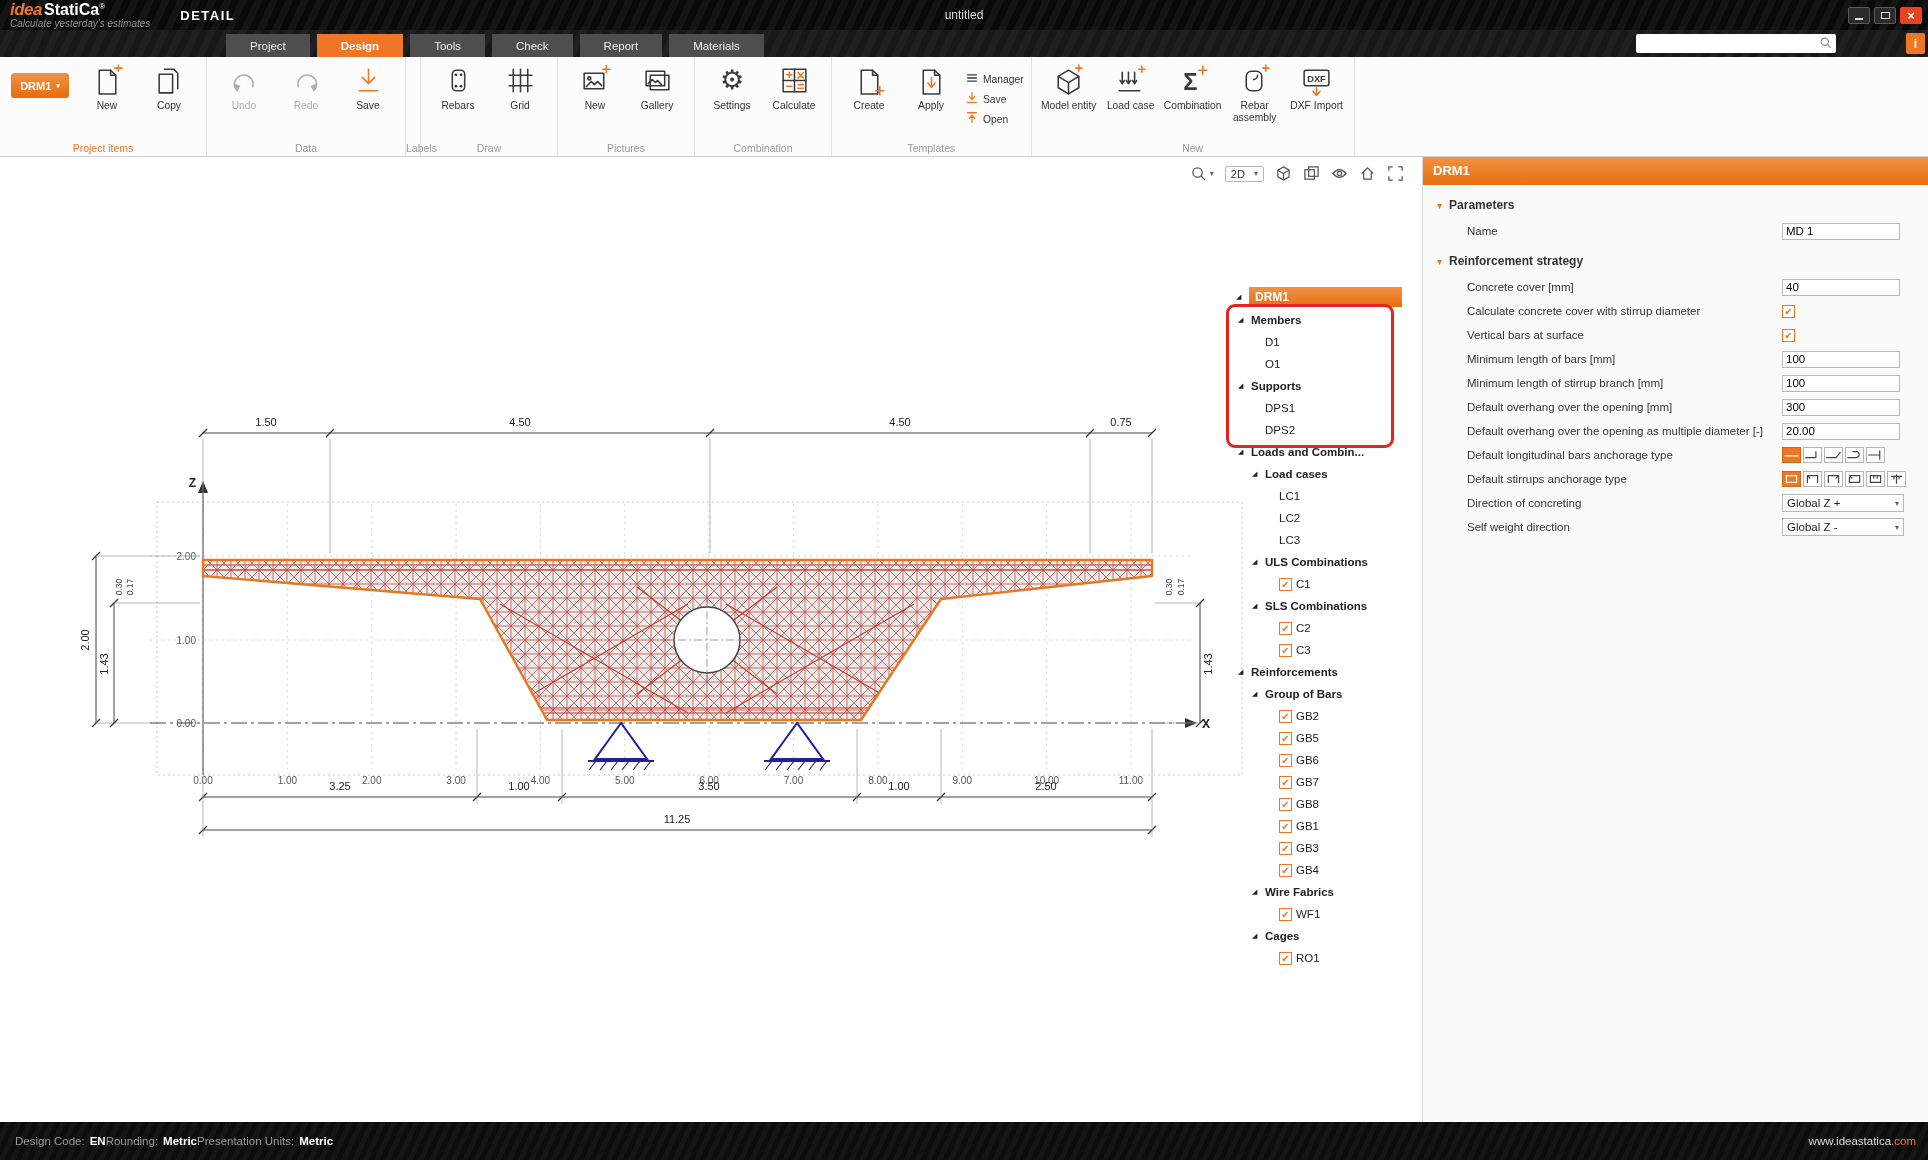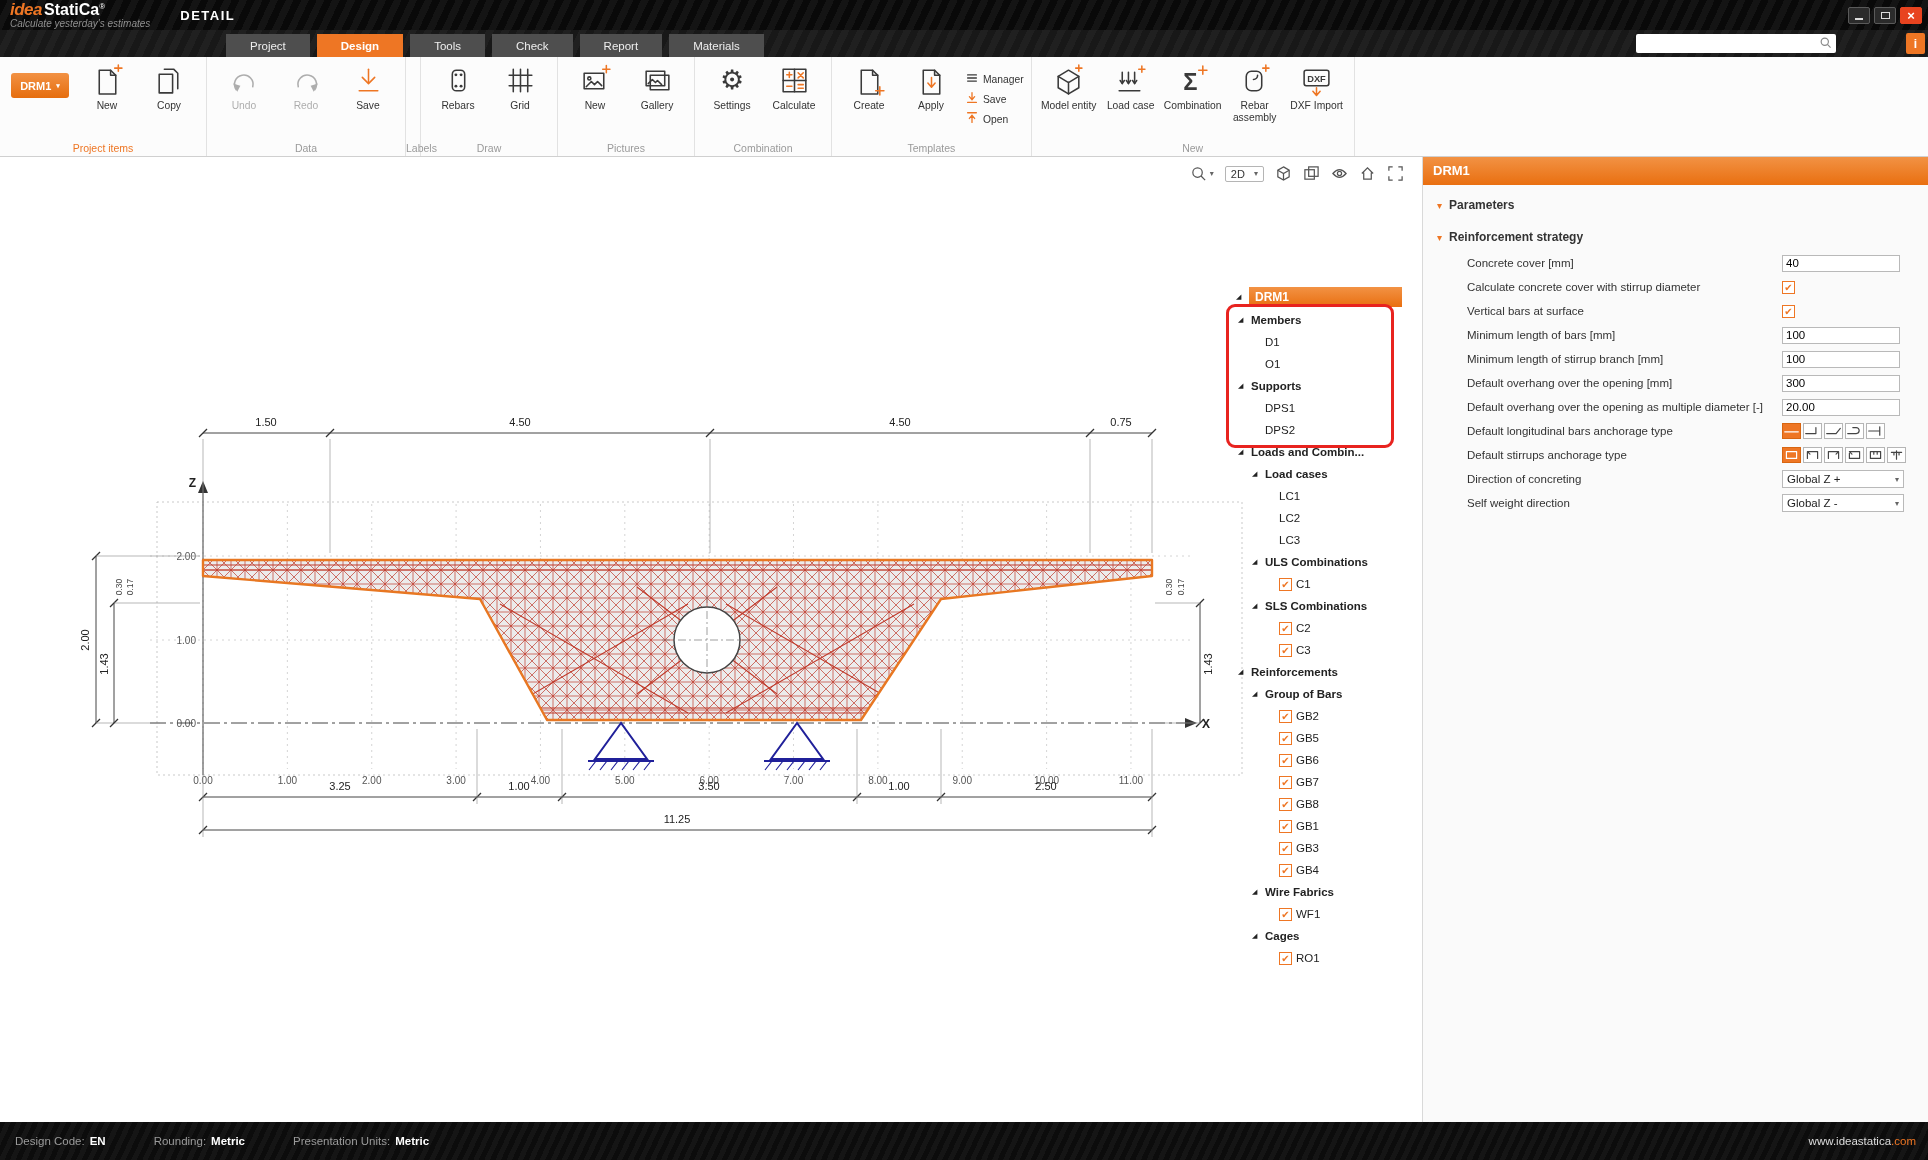--- a/index.html
+++ b/index.html
@@ -109,35 +109,36 @@
   .selchev{font-size:8px;color:#666}
   .picons{display:flex;gap:2px}
   .pibtn{width:19px;height:16px;border:1px solid #b5b5b5;background:#fff;padding:0;cursor:default}
   .pibtn svg{width:100%;height:100%;fill:none;stroke:#444;stroke-width:1.4;stroke-linecap:round;stroke-linejoin:round}
   .pibtn.sel{background:#ee7624;border-color:#d86510}
   .pibtn.sel svg{stroke:#fff}
 
   
   .statusbar{position:absolute;left:0;top:1122px;width:100%;height:38px;
     background:repeating-linear-gradient(115deg,#0c0c0c 0 5px,#151515 5px 10px);
-    display:flex;align-items:center;gap:48px;padding-left:15px;font-size:11.5px}
+    display:flex;align-items:center;padding-left:15px;font-size:11.5px}
   .sl{color:#9a9a9a;margin-right:5px}
   .sv{color:#fff;font-weight:bold}
   .sburl{margin-left:auto;margin-right:12px;color:#ddd}
   .tld{color:#ee7624}
 </style>
 </head>
 <body>
 
 <div class="titlebar">
   <div class="logo">
     <span class="logo-idea">idea</span><span class="logo-statica">StatiCa</span><span class="logo-reg">®</span>
     <div class="tagline">Calculate yesterday's estimates</div>
   </div>
   <span class="module">DETAIL</span>
+  <div class="doc-title">untitled</div>
   <div class="winbtns">
     <div class="winbtn">
         <span class="min-glyph"></span>
       </div>
     <div class="winbtn">
         <span class="max-glyph"></span>
       </div>
     <div class="winbtn close">×</div>
   </div>
 </div>
@@ -737,20 +738,26 @@
 
 </div>
 
 <div id="panel">
   <div class="panelheader"><span>DRM1</span></div>
   <div id="panel-body">
       <div class="psection">
         <span class="pchev">▾</span>
         <span class="ptitle">Parameters</span>
       </div>
+      <div class="prow">
+        <span class="plabel">Name</span>
+        <div class="pctl">
+          <input class="pinput" value="MD 1" style="">
+        </div>
+      </div>
       <div class="psection">
         <span class="pchev">▾</span>
         <span class="ptitle">Reinforcement strategy</span>
       </div>
       <div class="prow">
         <span class="plabel">Concrete cover [mm]</span>
         <div class="pctl">
           <input class="pinput" value="40" style="">
         </div>
       </div>

